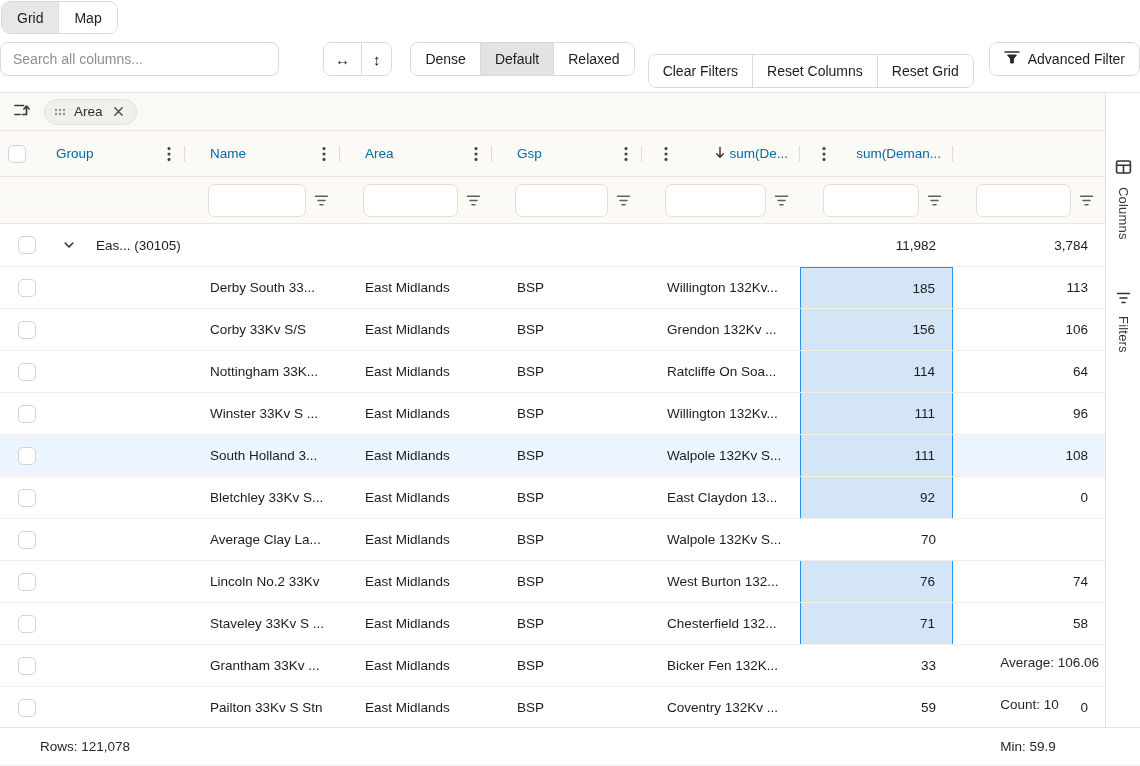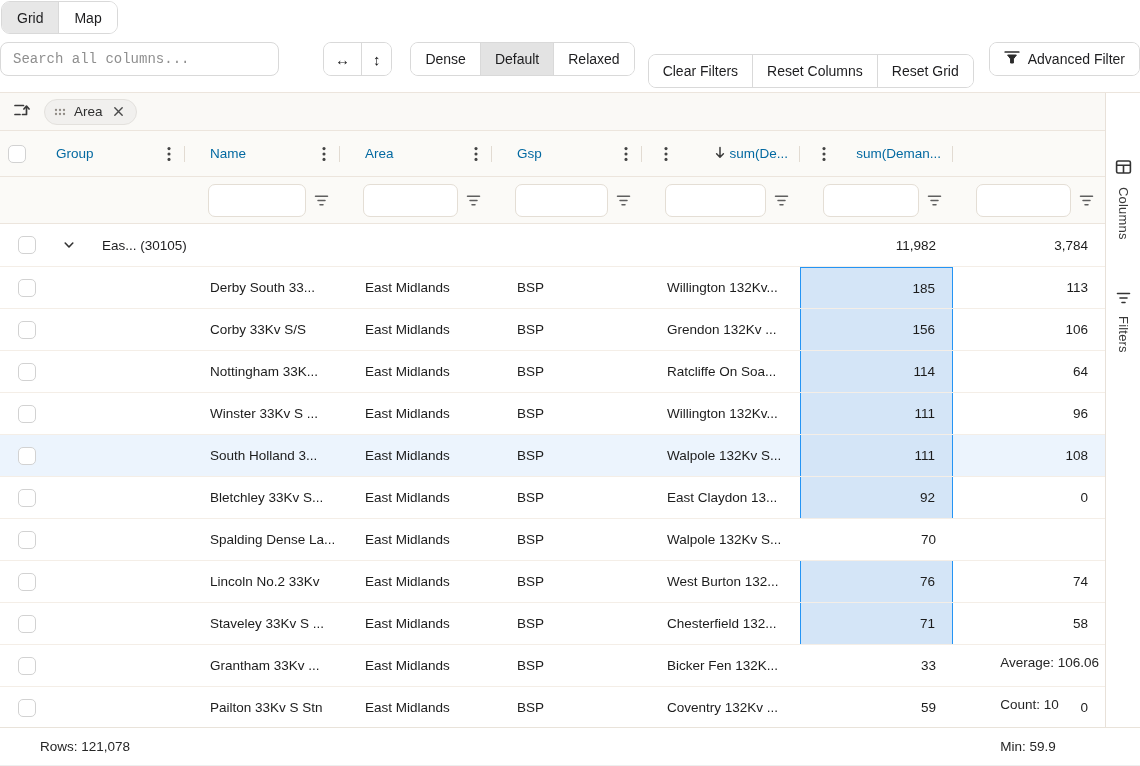--- a/index.html
+++ b/index.html
@@ -9,21 +9,21 @@
 
   
   .topbar { padding:1px 0 0 1px; height:35px; }
   .tabgroup { display:inline-flex; border:1px solid #d9d9d9; border-radius:9px; overflow:hidden; height:33px; background:#fff; }
   .vtab { padding:0 15px; display:flex; align-items:center; font-size:14px; background:#fff; border:none; cursor:pointer; color:#1d1d1f; font-family:inherit; }
   .vtab.active { background:#e7e7e7; }
   .vtab + .vtab { border-left:1px solid #d9d9d9; }
 
   
   .toolbar { display:flex; align-items:center; margin-top:7px; height:34px; }
-  .search-input { width:300px; height:34px; border:1px solid #d9d9d9; border-radius:8px; padding:0 12px; font-size:14px; font-family:Liberation Mono, monospace; color:#14532d; outline:none; background:#fff; }
+  .search-input { width:300px; height:34px; border:1px solid #d9d9d9; border-radius:8px; padding:0 12px; font-size:14px; font-family:Liberation Sans, sans-serif; color:#14532d; outline:none; background:#fff; }
   .search-input::placeholder { color:#8f8f8f; }
   .btn-group { display:inline-flex; border:1px solid #d9d9d9; border-radius:8px; overflow:hidden; height:34px; background:#fff; flex-shrink:0; }
   .btn { border:none; background:#fff; padding:0 14px; font-size:14px; display:flex; align-items:center; gap:8px; cursor:pointer; color:#1d1d1f; font-family:inherit; white-space:nowrap; }
   .btn + .btn { border-left:1px solid #d9d9d9; }
   .btn.active { background:#e3e3e3; }
   .btn.icon-only { padding:0 11px; font-size:15px; }
   .g-size { margin-left:44px; } .g-density { margin-left:18px; } .g-actions { margin-left:13px;margin-top:24px; } .g-adv { margin-left:15px; }
 
   
   .grid { margin-top:16px; border-top:1px solid #ece5dd; display:flex; height:635px; }
@@ -49,21 +49,21 @@
   .fcell { display:flex; align-items:center; padding:0 8px 0 23px; gap:5px; }
   .finput { flex:1; min-width:0; height:33px; border:1px solid #e4ded5; border-radius:7px; background:#fff; outline:none; font-family:inherit; font-size:13px; padding:0 8px; }
   .fbtn { background:none; border:none; padding:3px; cursor:pointer; display:flex; align-items:center; flex-shrink:0; }
 
   .body { flex:1; overflow:hidden; background:#fff; }
   .row { height:42px; border-bottom:1px solid #f4eee7; background:#fff; }
   .row.group-row { height:43px; }
   .row.hl { background:var(--row-hl); }
   .cell { display:flex; align-items:center; padding:0 12px 0 25px; font-size:13.5px; color:#1c1c1c; overflow:hidden; white-space:nowrap; }
   .cell.num { justify-content:flex-end; padding:0 17px 0 10px; }
-  .group-cell { grid-column:2 / 7; display:flex; align-items:center; gap:24px; padding-left:12px; font-size:13.5px; }
+  .group-cell { grid-column:2 / 7; display:flex; align-items:center; gap:18px; padding-left:12px; font-size:13.5px; }
   .cell.sel { background:var(--sel-fill); border-left:1.5px solid var(--accent); border-right:1.5px solid var(--accent); position:relative; }
   .cell.sel-first { border-top:1.5px solid var(--accent); }
   .cell.sel-last { border-bottom:1.5px solid var(--accent); }
   .cell.sel-last::after { content:""; position:absolute; right:0; bottom:0; width:8px; height:8px; background:#1e88e5; }
 
   
   .sidebar { width:35px; border-left:1px solid #e8e1d9; background:#fff; display:flex; flex-direction:column; align-items:center; padding-top:66px; gap:52px; }
   .side-tab { display:flex; flex-direction:column; align-items:center; gap:9px; cursor:pointer; background:none; border:none; color:#2f2f2f; font-family:inherit; }
   .side-label { writing-mode:vertical-rl; font-size:13px; color:#3a3a3a; letter-spacing:.2px; }
 
@@ -356,21 +356,21 @@
             <div class="cell">BSP</div>
             <div class="cell">East Claydon 13...</div>
             <div class="cell num sel">92</div>
             <div class="cell num">0</div>
           </div>
           <div class="cols row">
             <div class="cell cb-cell" style="padding: 0px 0px 0px 18px;">
               <span class="checkbox"></span>
             </div>
             <div class="cell"></div>
-            <div class="cell">Spalding Dense La...</div>
+            <div class="cell">Average Clay La...</div>
             <div class="cell">East Midlands</div>
             <div class="cell">BSP</div>
             <div class="cell">Walpole 132Kv S...</div>
             <div class="cell num">70</div>
           </div>
           <div class="cols row">
             <div class="cell cb-cell" style="padding: 0px 0px 0px 18px;">
               <span class="checkbox"></span>
             </div>
             <div class="cell"></div>

